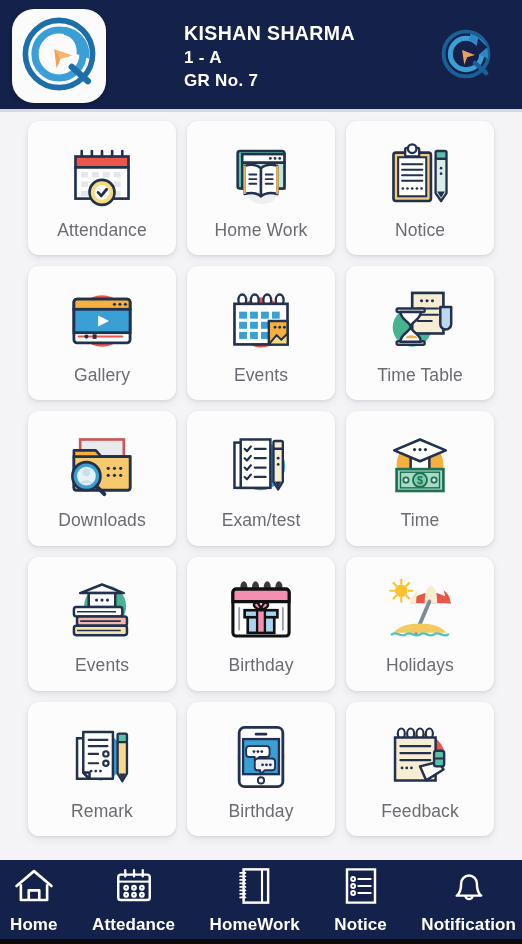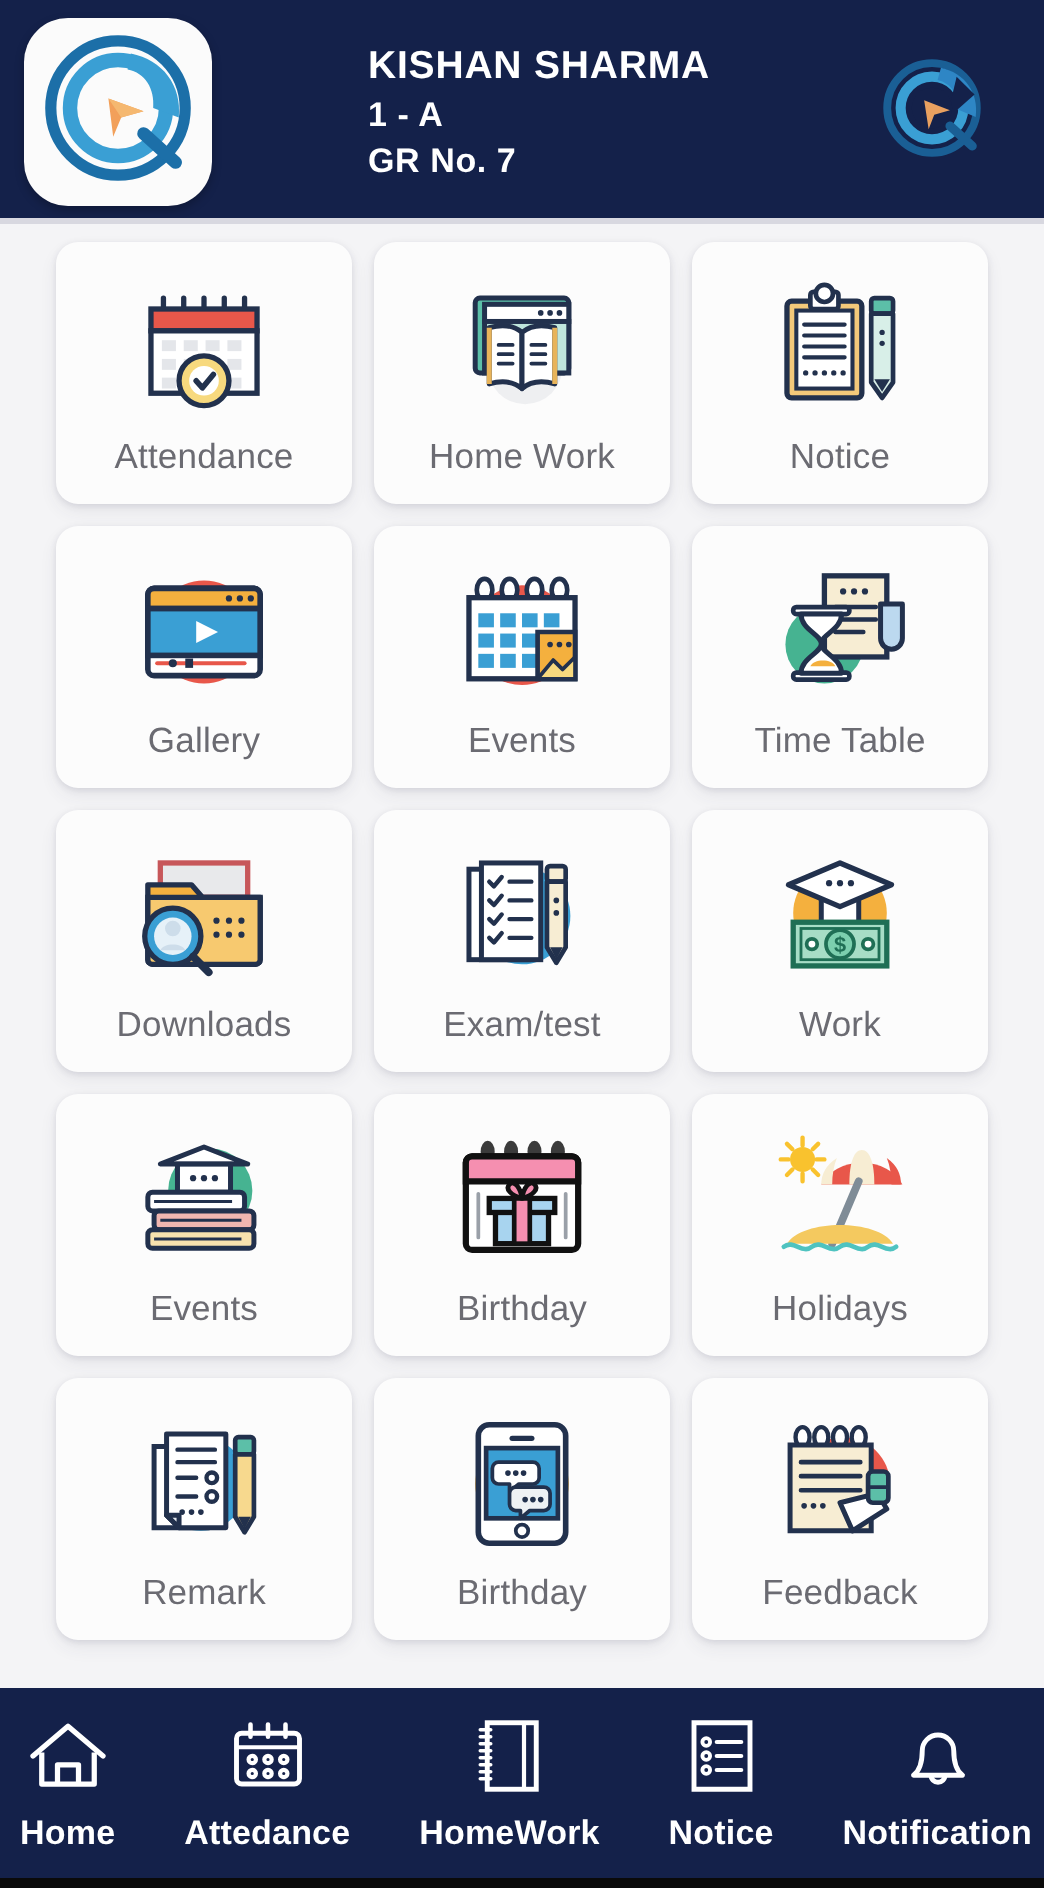--- a/index.html
+++ b/index.html
@@ -98,21 +98,21 @@
   .tile-label {
     font-size: 17.5px;
     color: #6b6b72;
     font-weight: normal;
     letter-spacing: .1px;
     line-height: 1;
   }
 
   
   .bottom-nav {
-    height: 100px;
+    height: 84px;
     background: #14214a;
     display: flex;
     align-items: center;
     justify-content: space-between;
     padding: 6px 6px 10px 10px;
     flex: 0 0 auto;
     position: relative;
   }
   .bottom-nav::after {
     content:"";
@@ -407,21 +407,21 @@
               <circle cx="57" cy="29" r="2"></circle>
             </g>
           <rect x="20" y="54" width="60" height="28" fill="#a7ddc6" stroke="#1f6f55" stroke-width="3.4"></rect>
           <rect x="25" y="58" width="50" height="20" fill="none" stroke="#1f6f55" stroke-width="1.8"></rect>
           <circle cx="50" cy="68" r="9" fill="#7ccfae" stroke="#1f6f55" stroke-width="2.4"></circle>
           <text x="50" y="73" font-family="Liberation Sans, sans-serif" font-size="14" font-weight="bold" fill="#1f6f55" text-anchor="middle">$</text>
           <circle cx="32" cy="68" r="3.4" fill="#ffffff" stroke="#1f6f55" stroke-width="2.4"></circle>
           <circle cx="68" cy="68" r="3.4" fill="#ffffff" stroke="#1f6f55" stroke-width="2.4"></circle>
         </svg>
       </div>
-      <div class="tile-label">Work</div>
+      <div class="tile-label">Time</div>
     </div>
 
     <div class="tile">
       <div class="tile-icon">
         <svg viewBox="0 0 100 100">
           <circle cx="54" cy="44" r="27" fill="#46b391"></circle>
           <path d="M50 16l28 11H22z" fill="#ffffff" stroke="#22314d" stroke-width="3.2" stroke-linejoin="round"></path>
           <rect x="33" y="27" width="34" height="18" fill="#ffffff" stroke="#22314d" stroke-width="3.2"></rect>
           <g fill="#22314d">
               <circle cx="43" cy="36" r="2"></circle>

